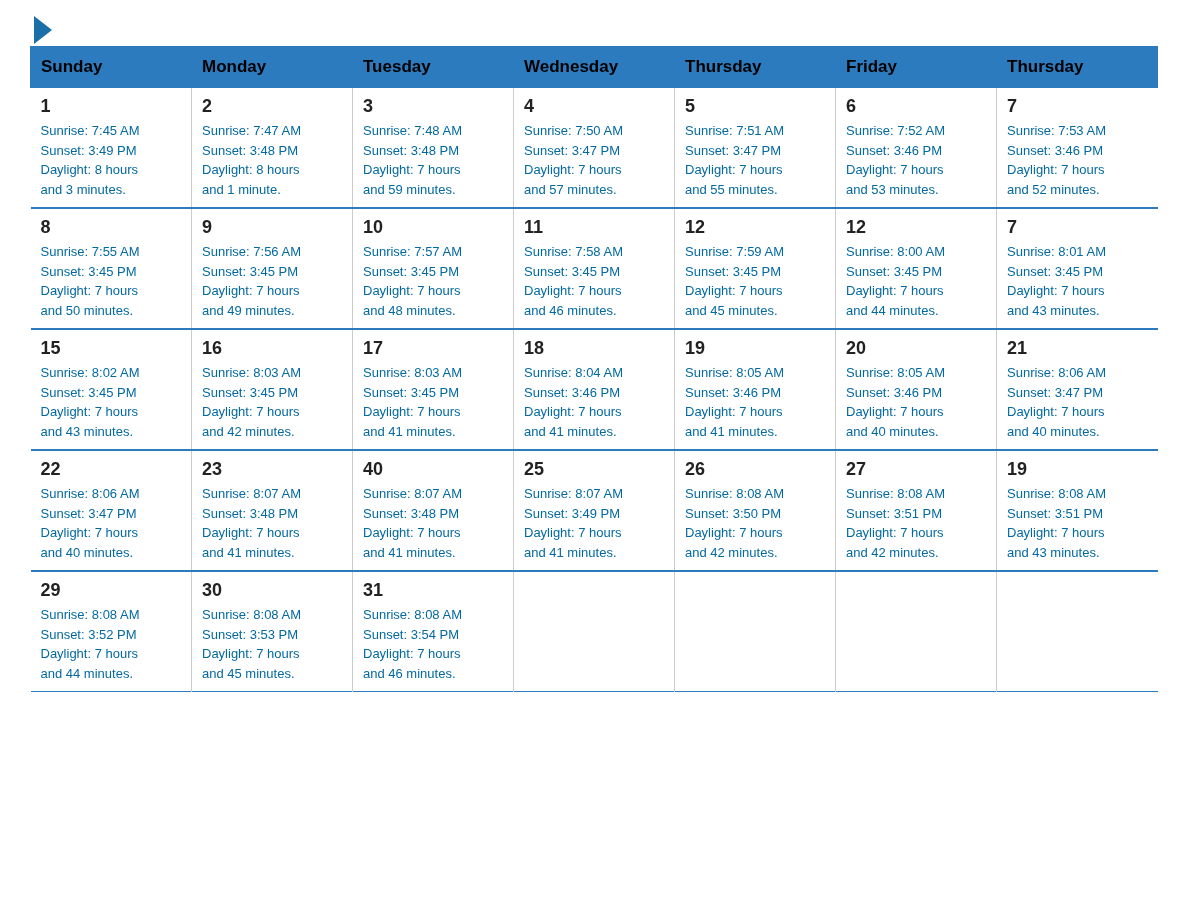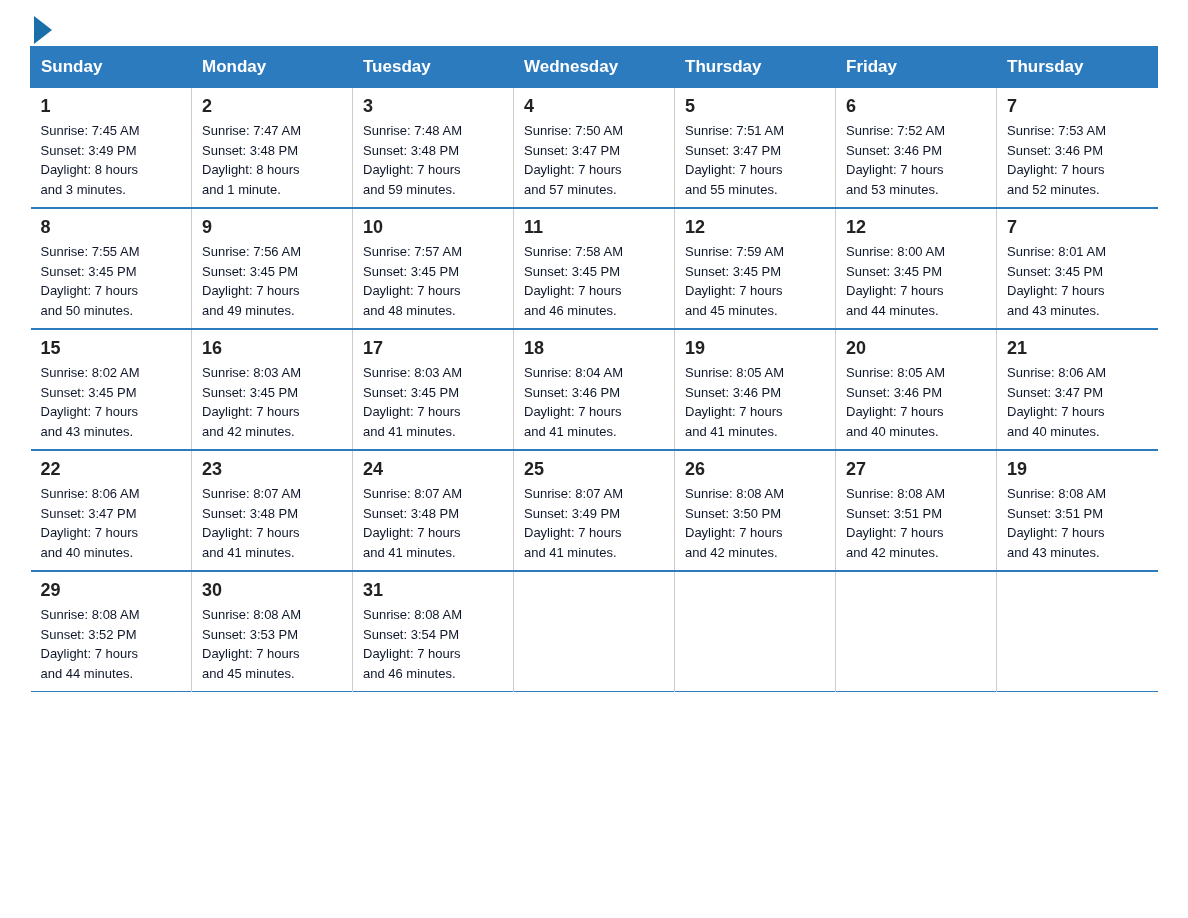--- a/index.html
+++ b/index.html
@@ -64,21 +64,21 @@
     }
     table {
       width: 100%;
       border-collapse: collapse;
       margin-top: 5px;
     }
     thead tr {
       background-color: #2d7bbf;
     }
     thead th {
-      color: #ffffff;
+      color: #000000;
       font-size: 17px;
       font-weight: bold;
       padding: 10px 10px;
       text-align: left;
       border: 1px solid #2d7bbf;
     }
     tbody tr {
       border-bottom: 2px solid #2d7bbf;
     }
     tbody td {
@@ -95,21 +95,21 @@
     }
     .day-number {
       font-size: 18px;
       font-weight: bold;
       color: #222;
       margin-bottom: 4px;
       display: block;
     }
     .day-info {
       font-size: 13px;
-      color: #0f172a;
+      color: #0369a1;
       line-height: 1.5;
     }
     .empty-cell {
       background: #fff;
     }
     tbody tr:last-child {
       border-bottom: 1px solid #2d7bbf;
       margin-top: 30px;
     }
   </style>
@@ -328,21 +328,21 @@
         </td>
         <td>
           <span class="day-number">23</span>
           <div class="day-info">
             Sunrise: 8:07 AM<br>
             Sunset: 3:48 PM<br>
             Daylight: 7 hours<br> and 41 minutes.
           </div>
         </td>
         <td>
-          <span class="day-number">24</span>
+          <span class="day-number">40</span>
           <div class="day-info">
             Sunrise: 8:07 AM<br>
             Sunset: 3:48 PM<br>
             Daylight: 7 hours<br> and 41 minutes.
           </div>
         </td>
         <td>
           <span class="day-number">25</span>
           <div class="day-info">
             Sunrise: 8:07 AM<br>

